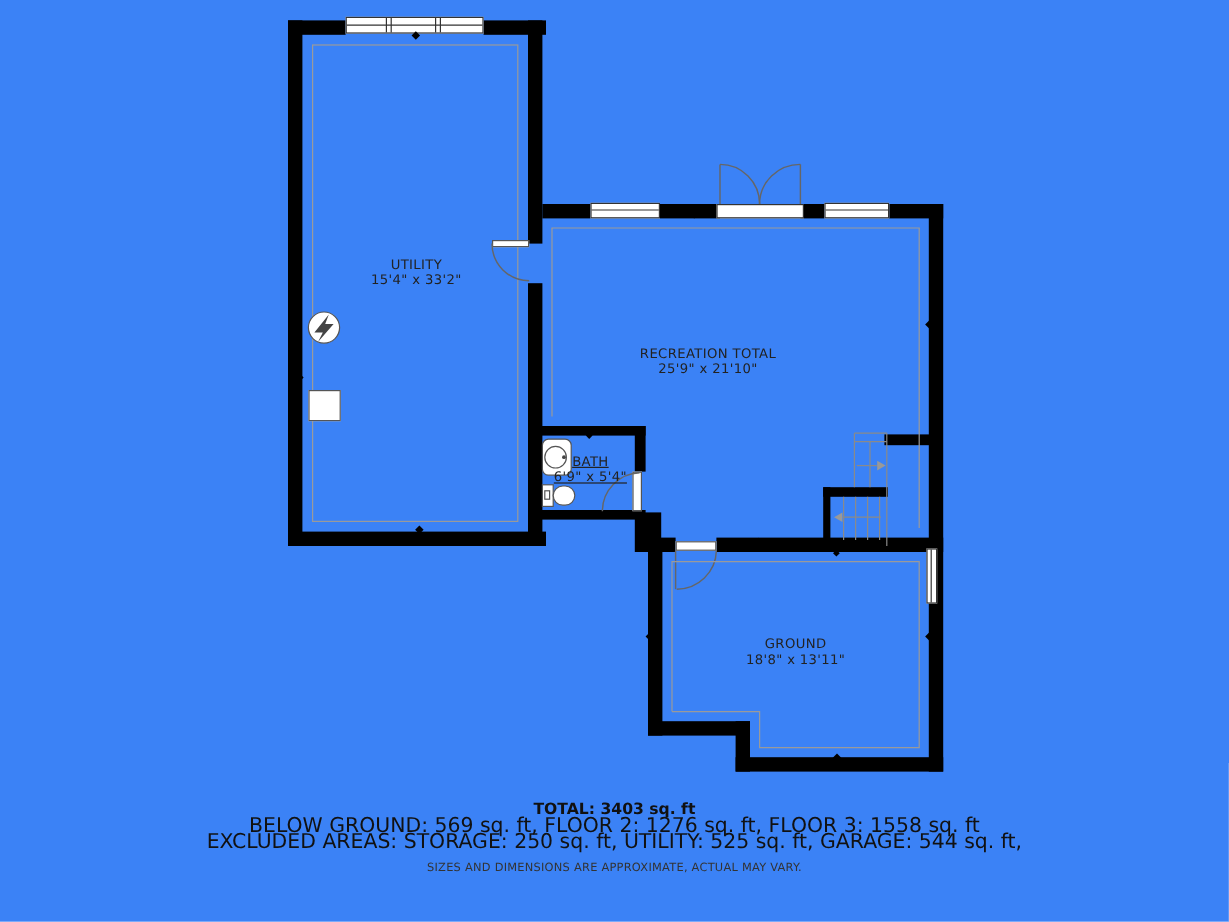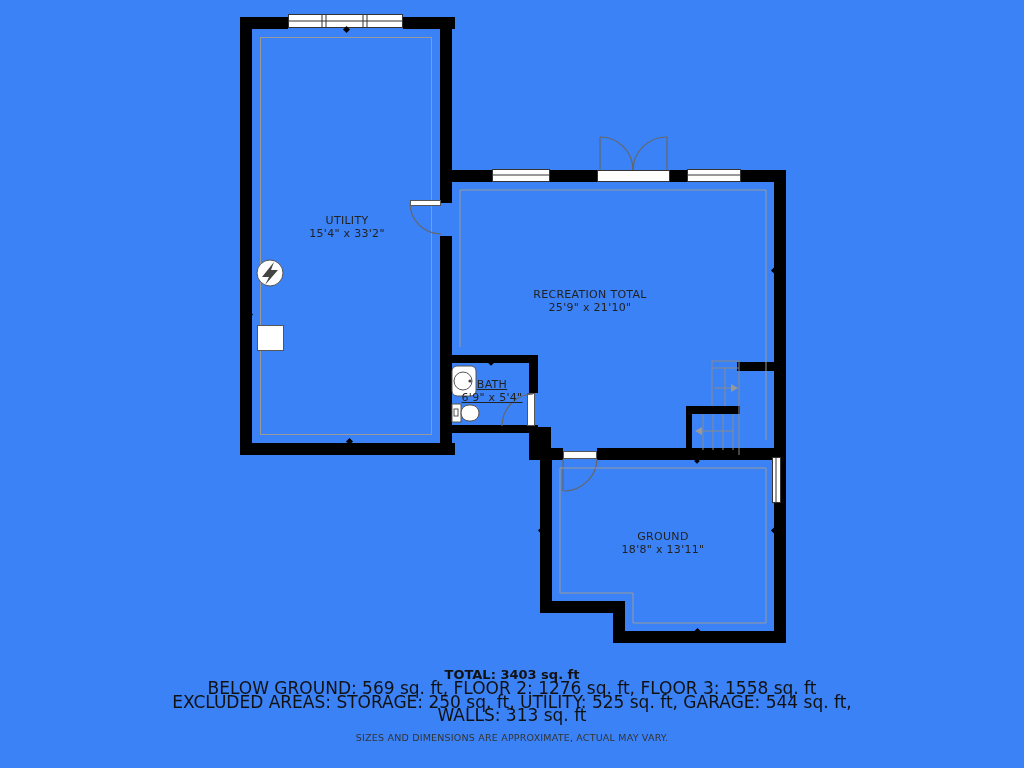--- a/index.html
+++ b/index.html
@@ -162,17 +162,16 @@
   </div>
   <div class="room-label" style="left:663px;top:530px;">
     <div>GROUND</div>
     <div>18'8" x 13'11"</div>
   </div>
 
   <div class="footer">
     <div class="total">TOTAL: 3403 sq. ft</div>
     <div class="fline">BELOW GROUND: 569 sq. ft, FLOOR 2: 1276 sq. ft, FLOOR 3: 1558 sq. ft</div>
     <div class="fline">EXCLUDED AREAS: STORAGE: 250 sq. ft, UTILITY: 525 sq. ft, GARAGE: 544 sq. ft,</div>
-    <div class="fline">WALLS: 313 sq. ft</div>
     <div class="disclaimer">SIZES AND DIMENSIONS ARE APPROXIMATE, ACTUAL MAY VARY.</div>
   </div>
 
 </div>
 
 </body></html>

